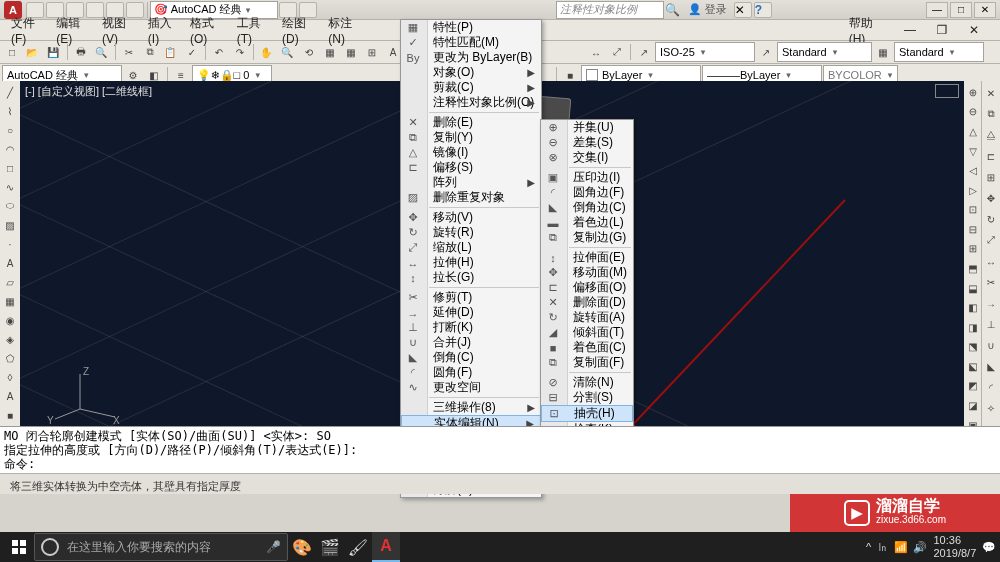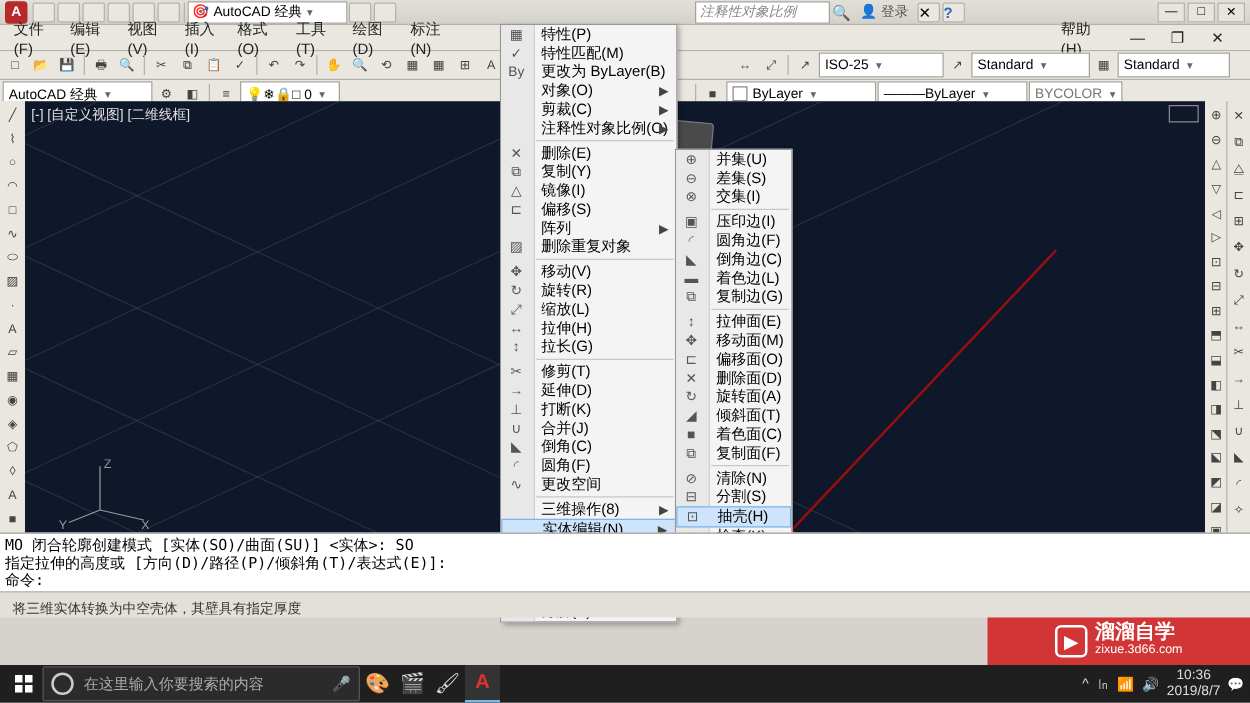--- a/index.html
+++ b/index.html
@@ -52,21 +52,21 @@
 .cmdline{position:absolute;left:0;right:0;bottom:88px;height:43px;background:#fff;border-top:1px solid #999;font-family:"SimSun",monospace;font-size:12px;padding:2px 4px;line-height:14px;color:#000;overflow:hidden}
 .cmdline .prompt{display:flex;margin-top:0px}
 
 .statusbar{position:absolute;left:0;right:0;bottom:68px;height:20px;background:#e3e0da;border-top:1px solid #b5b2ac;font-size:11px;display:flex;align-items:flex-end;padding:0 10px;color:#333}
 
 .taskbar{position:absolute;left:0;right:0;bottom:0;height:30px;background:#1f1f1f;display:flex;align-items:center;padding:0 4px;color:#ddd}
 .taskbar .start{width:30px;height:30px;display:flex;align-items:center;justify-content:center;color:#fff}
 .taskbar .search{flex:0 0 240px;height:26px;background:#2b2b2b;border:1px solid #555;border-radius:2px;display:flex;align-items:center;padding:0 6px;color:#aaa;font-size:12px}
 .taskbar .search .circ{width:14px;height:14px;border:2px solid #ccc;border-radius:50%;margin-right:8px}
 .taskbar .tray{margin-left:auto;display:flex;align-items:center;gap:6px;font-size:11px}
-.taskbar .clock{text-align:center;line-height:13px;font-size:11px}
+.taskbar .clock{text-align:left;line-height:13px;font-size:11px}
 .tapp{width:28px;height:28px;display:flex;align-items:center;justify-content:center;font-size:16px}
 
 .watermark{position:absolute;right:0;bottom:30px;width:210px;height:38px;background:#d13535;display:flex;align-items:center;justify-content:center;color:#fff;font-size:15px;gap:6px}
 .watermark .play{width:22px;height:22px;border:2px solid #fff;border-radius:5px;display:flex;align-items:center;justify-content:center}
 .watermark .t{line-height:14px}
 
 .arrow-line{position:absolute;pointer-events:none}
 </style>
 </head>
 <body>

